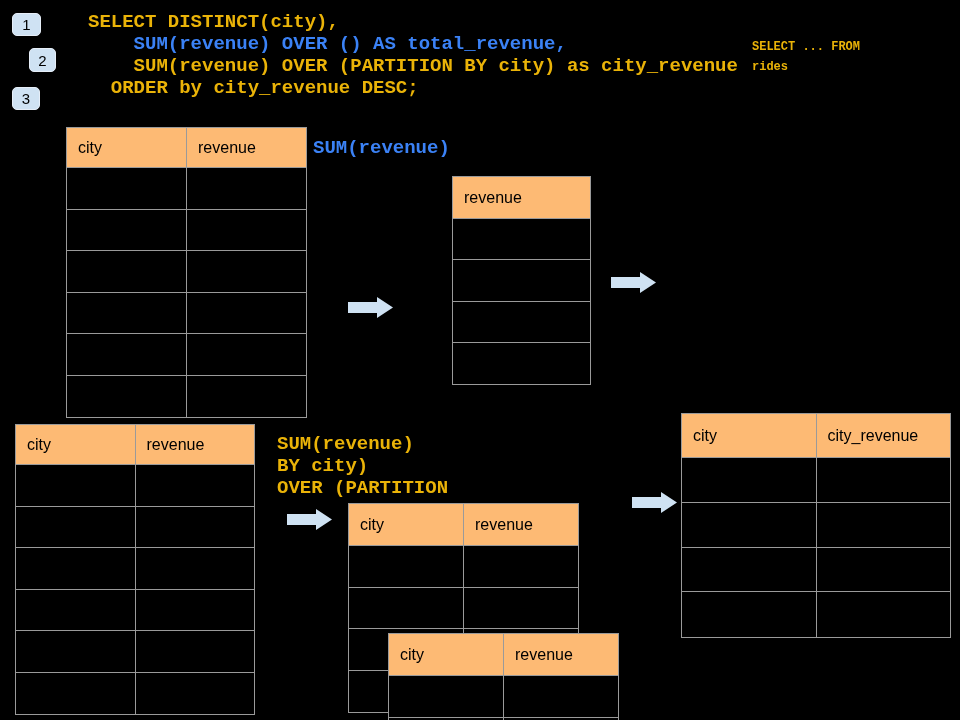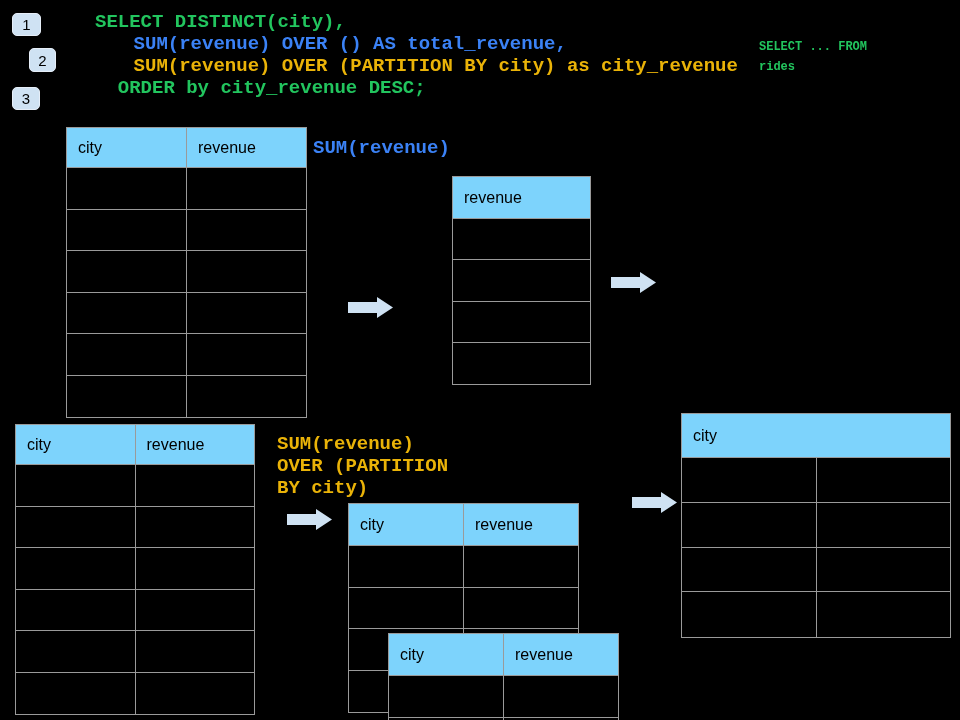--- a/index.html
+++ b/index.html
@@ -3,33 +3,33 @@
 <meta charset="utf-8">
 <style>
   html,body{margin:0;padding:0;background:#000;}
   #canvas{position:relative;width:960px;height:720px;background:#000;overflow:hidden;
           font-family:"Liberation Sans",sans-serif;}
 
   
   .code{position:absolute;margin:0;font:bold 19px "Liberation Mono",monospace;
         line-height:22px;white-space:pre;}
   .code.small{font-size:12px;line-height:20px;}
-  .c-purple{color:#22c55e;margin-left:7px;}
+  .c-purple{color:#eab308;}
   .c-red{color:#3b82f6;}
   .c-green{color:#eab308;}
 
   
   .badge{position:absolute;background:#cfe2f3;border:1px solid #e6eef8;border-radius:5px;
          box-sizing:border-box;display:flex;align-items:center;justify-content:center;
          font:15px "Liberation Sans",sans-serif;color:#000;}
 
   
   .tbl{position:absolute;background:#000;border:1px solid #9a9a9a;box-sizing:content-box;}
   .tr{display:flex;height:var(--rh);}
-  .tr.th{height:var(--hh);background:#7dd3fc;text-align:center;}
+  .tr.th{height:var(--hh);background:#fdba74;text-align:center;}
   .td{flex:1;box-sizing:border-box;border-right:1px solid #9a9a9a;border-bottom:1px solid #9a9a9a;}
   .td:last-child{border-right:none;}
   .tbl .tr:last-child .td{border-bottom:none;}
   .th .td{display:flex;align-items:center;padding-left:11px;
           font:16px "Liberation Sans",sans-serif;color:#000;}
 
   
   .arrow{position:absolute;width:46px;height:23px;}
 </style>
 </head>
@@ -46,21 +46,21 @@
   <div class="badge" style="left:12px;top:87px;width:28px;height:23px">
     <span>3</span>
   </div>
 
   <pre class="code" style="left:88px;top:11px"><div class="ln c-purple">SELECT DISTINCT(city),</div><div class="ln c-red">    SUM(revenue) OVER () AS total_revenue,</div><div class="ln c-green">    SUM(revenue) OVER (PARTITION BY city) as city_revenue</div><div class="ln c-purple">  ORDER by city_revenue DESC;</div></pre>
 
   <pre class="code small" style="left:752px;top:37px"><div class="ln c-purple">SELECT ... FROM</div><div class="ln c-purple">rides</div></pre>
 
   <pre class="code" style="left:313px;top:137px"><div class="ln c-red">SUM(revenue)</div></pre>
 
-  <pre class="code" style="left:277px;top:433px"><div class="ln c-green">SUM(revenue)</div><div class="ln c-green">OVER (PARTITION</div><div class="ln c-green">BY city)</div></pre>
+  <pre class="code" style="left:277px;top:433px"><div class="ln c-green">SUM(revenue)</div><div class="ln c-green">BY city)</div><div class="ln c-green">OVER (PARTITION</div></pre>
 
   <div class="tbl" style="left:66px;top:127px;width:239px;--hh:40px;--rh:41.5px">
     <div class="tr th">
       <div class="td">city</div>
       <div class="td">revenue</div>
     </div>
     <div class="tr">
         <div class="td"></div>
         <div class="td"></div>
       </div>
@@ -193,20 +193,21 @@
 
   <div class="arrow" style="left:632px;top:491px">
     <svg width="46" height="23" viewBox="0 0 46 23">
       <polygon points="0,6 29,6 29,1 45,11.5 29,22 29,17 0,17" fill="#cfe2f3"></polygon>
     </svg>
   </div>
 
   <div class="tbl" style="left:681px;top:413px;width:268px;--hh:44px;--rh:44.75px">
     <div class="tr th">
       <div class="td">city</div>
+      <div class="td">city_revenue</div>
     </div>
     <div class="tr">
         <div class="td"></div>
         <div class="td"></div>
       </div>
     <div class="tr">
         <div class="td"></div>
         <div class="td"></div>
       </div>
     <div class="tr">

